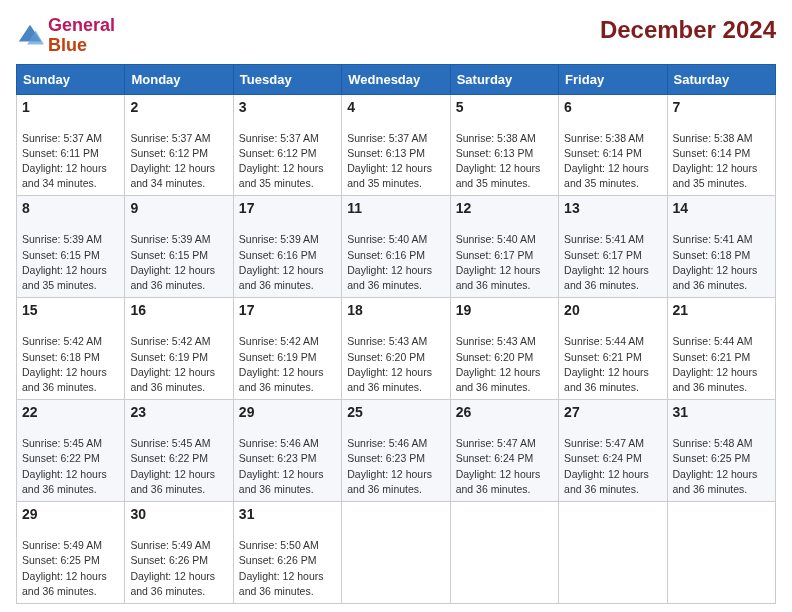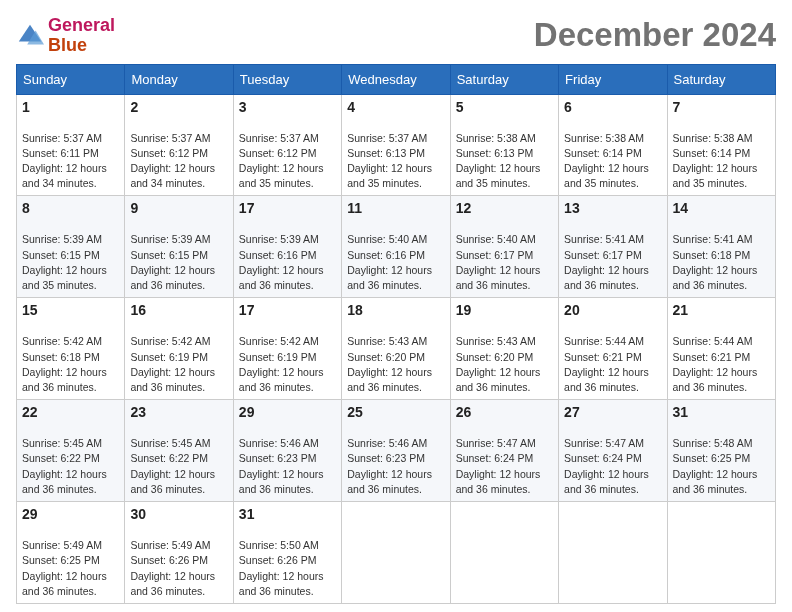--- a/index.html
+++ b/index.html
@@ -34,42 +34,42 @@
       line-height: 1.1;
     }
     .logo-icon {
       width: 28px;
       height: 28px;
     }
     .title-section {
       text-align: right;
     }
     .main-title {
-      font-size: 33px;
-      font-weight: bold;
-      color: #737373;
+      font-size: 24px;
+      font-weight: bold;
+      color: #7f1d1d;
     }
     .subtitle {
       font-size: 15px;
       color: #555;
       margin-top: 2px;
     }
     .calendar-table {
       width: 100%;
       border-collapse: collapse;
       margin-top: 8px;
       font-size: 11px;
     }
     .calendar-table thead tr th {
       background-color: #2a6ebb;
       color: #fff;
       padding: 7px 6px;
       text-align: left;
       font-size: 13px;
-      font-weight: normal;
+      font-weight: bold;
       border: 1px solid #1a5bab;
     }
     .calendar-table tbody tr td {
       border: 1px solid #ccc;
       vertical-align: top;
       padding: 4px 5px;
       width: 108px;
       min-height: 70px;
       background: #fff;
     }

